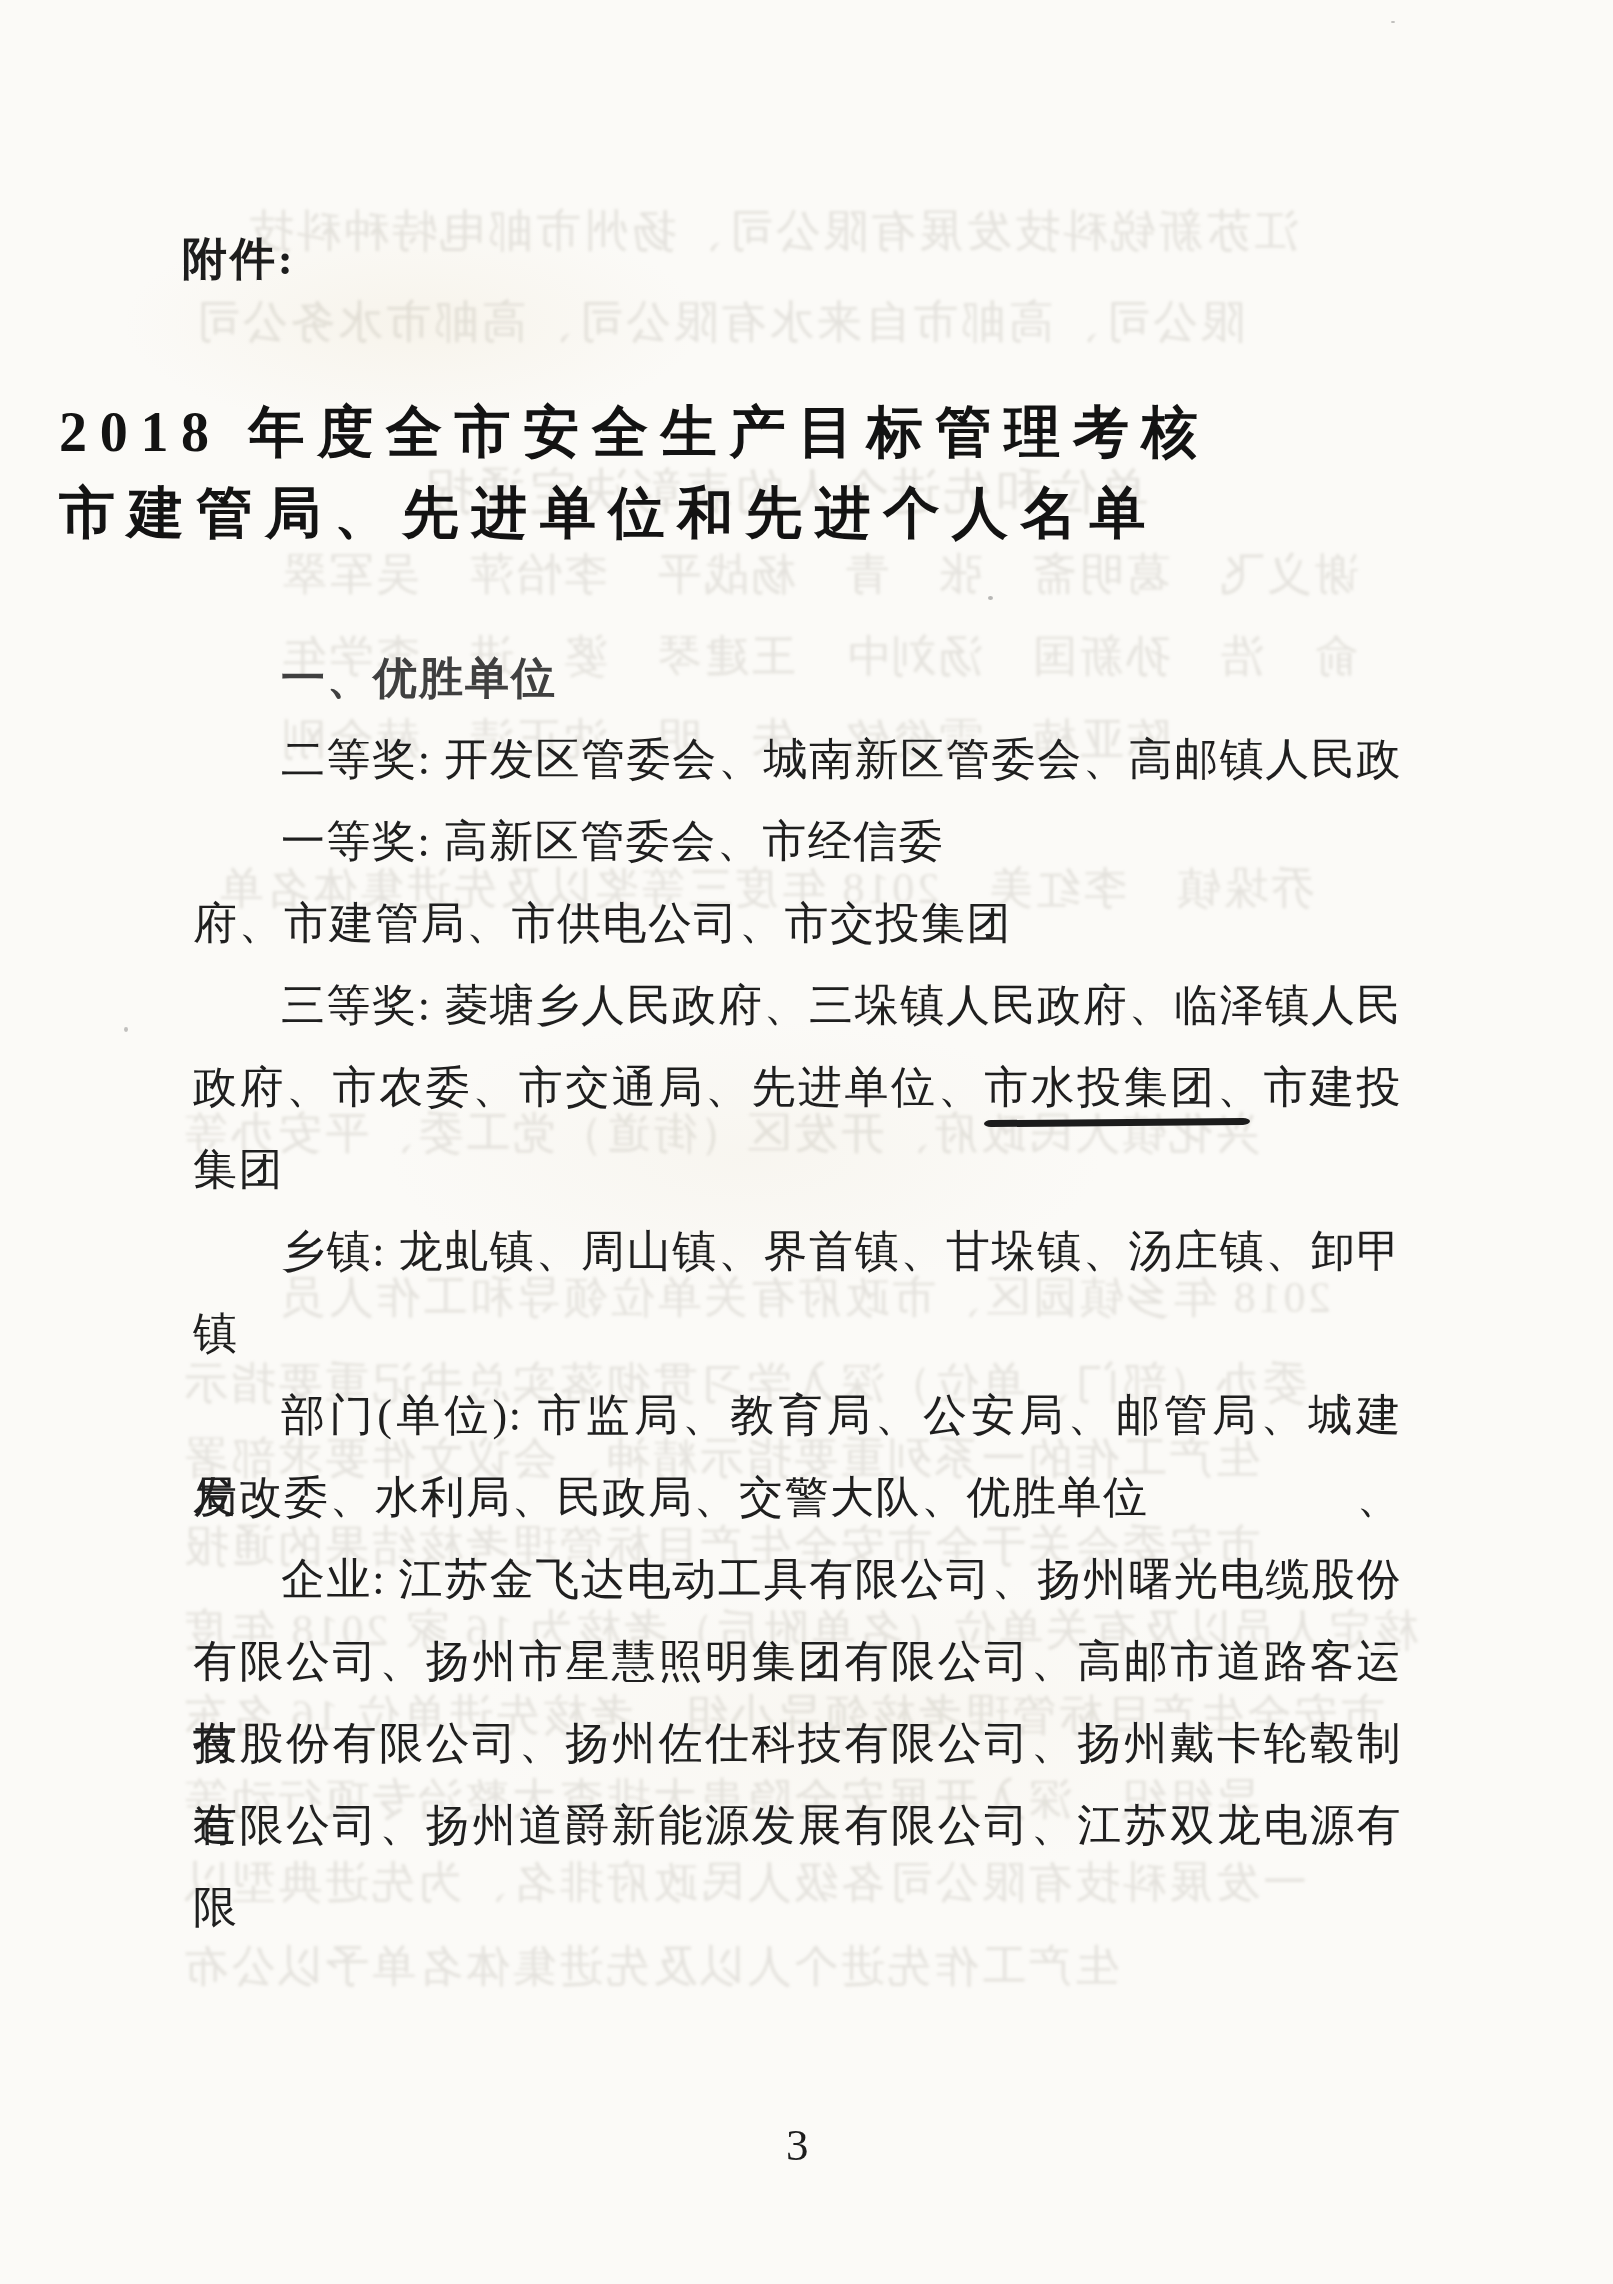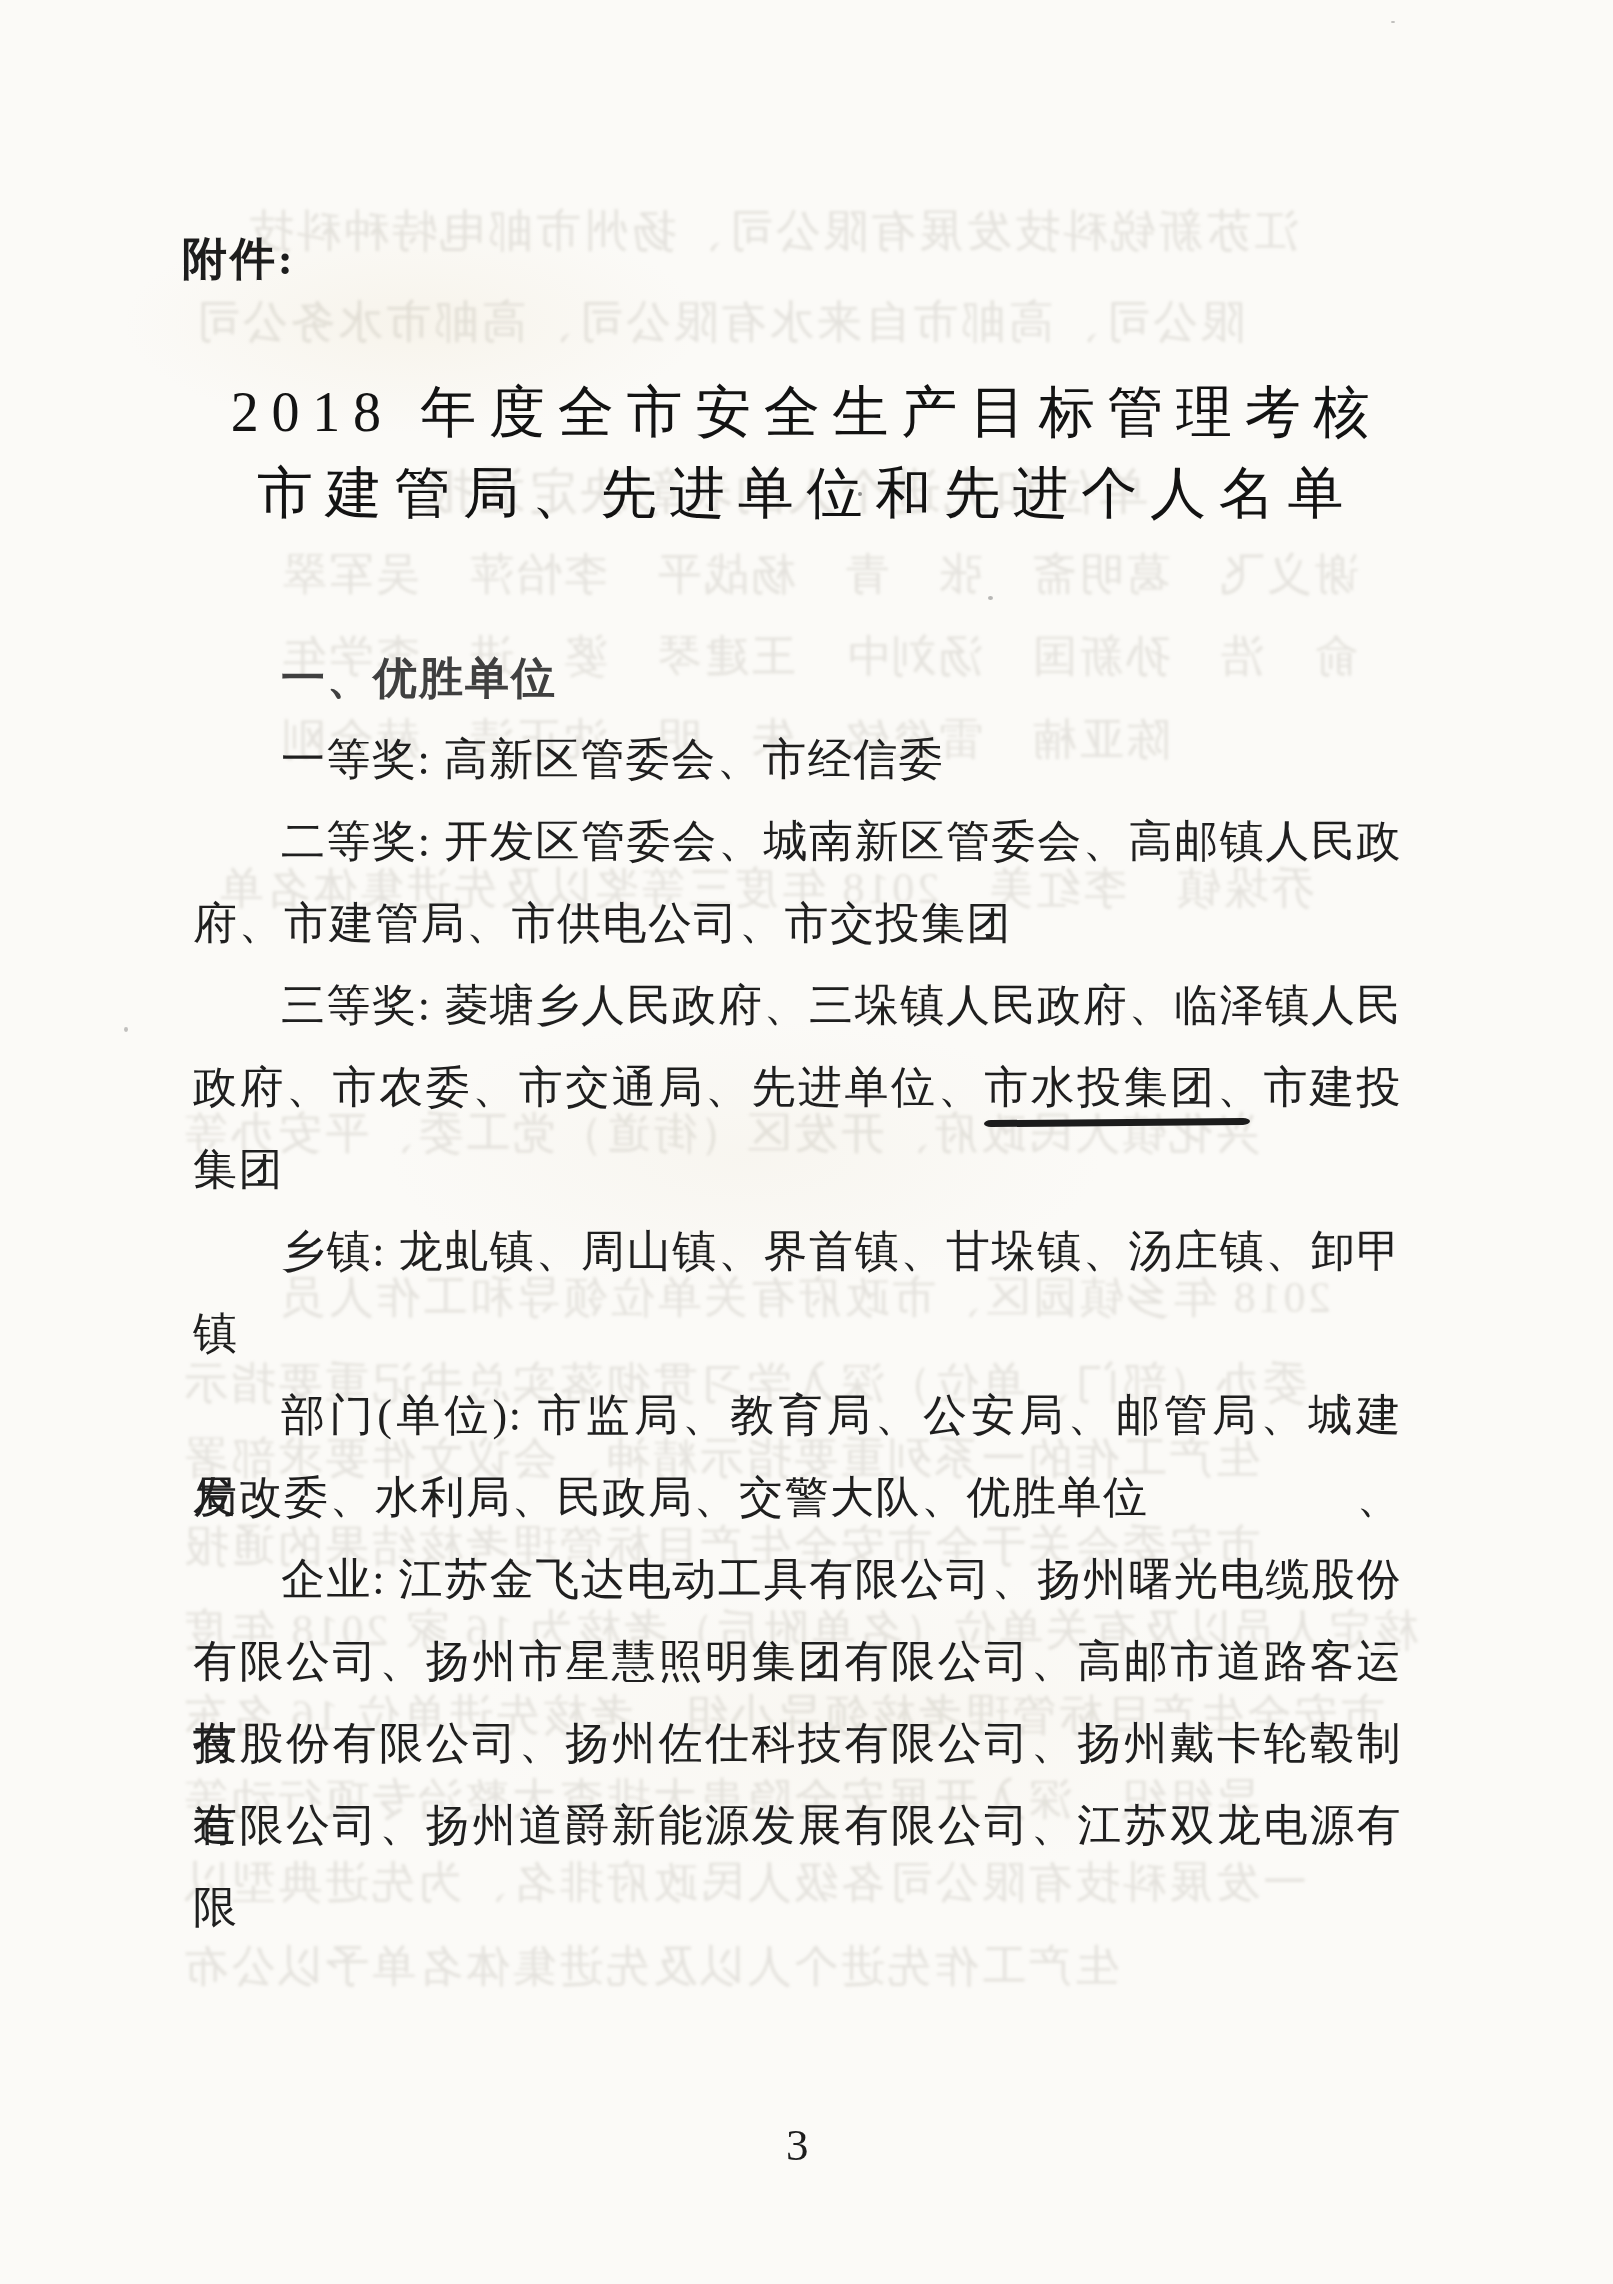--- a/index.html
+++ b/index.html
@@ -30,23 +30,22 @@
     white-space:nowrap;
     letter-spacing:2.9px;
     font-family:"Liberation Serif","DejaVu Serif",serif;
   }
   .attachment-label{
     position:absolute;left:182px;top:229px;
     font-size:45px;font-weight:600;letter-spacing:2.9px;
     color:#1d1d1d;
   }
   .doc-title{
-    position:absolute;left:59px;right:59px;top:372px;
-    text-align:center;
-    font-weight:400;
+    position:absolute;left:59px;right:59px;top:392px;
+    font-weight:700;
     font-size:56px;line-height:81px;letter-spacing:12.7px;
     color:#131313;
   }
   .doc-body{
     position:absolute;left:193px;top:637px;width:1209px;
     font-size:44px;color:#1f1f1f;letter-spacing:1.5px;
   }
   .line{
     height:82px;line-height:82px;
     white-space:nowrap;
@@ -108,22 +107,22 @@
 
   <div class="attachment-label">附件:</div>
 
   <div class="doc-title">
     <div>2018 年度全市安全生产目标管理考核</div>
     <div>市建管局、先进单位和先进个人名单</div>
   </div>
 
   <div class="doc-body" id="doc-body">
       <div class="line heading indent"><span>一、优胜单位</span></div>
+      <div class="line indent justify"><span>二等奖: 开发区管委会、城南新区管委会、高邮镇人民政</span></div>
       <div class="line indent"><span>一等奖: 高新区管委会、市经信委</span></div>
-      <div class="line indent justify"><span>二等奖: 开发区管委会、城南新区管委会、高邮镇人民政</span></div>
       <div class="line"><span>府、市建管局、市供电公司、市交投集团</span></div>
       <div class="line indent justify"><span>三等奖: 菱塘乡人民政府、三垛镇人民政府、临泽镇人民</span></div>
       <div class="line justify"><span>政府、市农委、市交通局、先进单位、</span><span class="hand-underline">市水投集团</span><span>、市建投</span></div>
       <div class="line"><span>集团</span></div>
       <div class="line indent justify"><span>乡镇: 龙虬镇、周山镇、界首镇、甘垛镇、汤庄镇、卸甲</span></div>
       <div class="line"><span>镇</span></div>
       <div class="line indent justify"><span>部门(单位): 市监局、教育局、公安局、邮管局、城建局、</span></div>
       <div class="line"><span>发改委、水利局、民政局、交警大队、优胜单位</span></div>
       <div class="line indent justify"><span>企业: 江苏金飞达电动工具有限公司、扬州曙光电缆股份</span></div>
       <div class="line justify"><span>有限公司、扬州市星慧照明集团有限公司、高邮市道路客运有</span></div>

